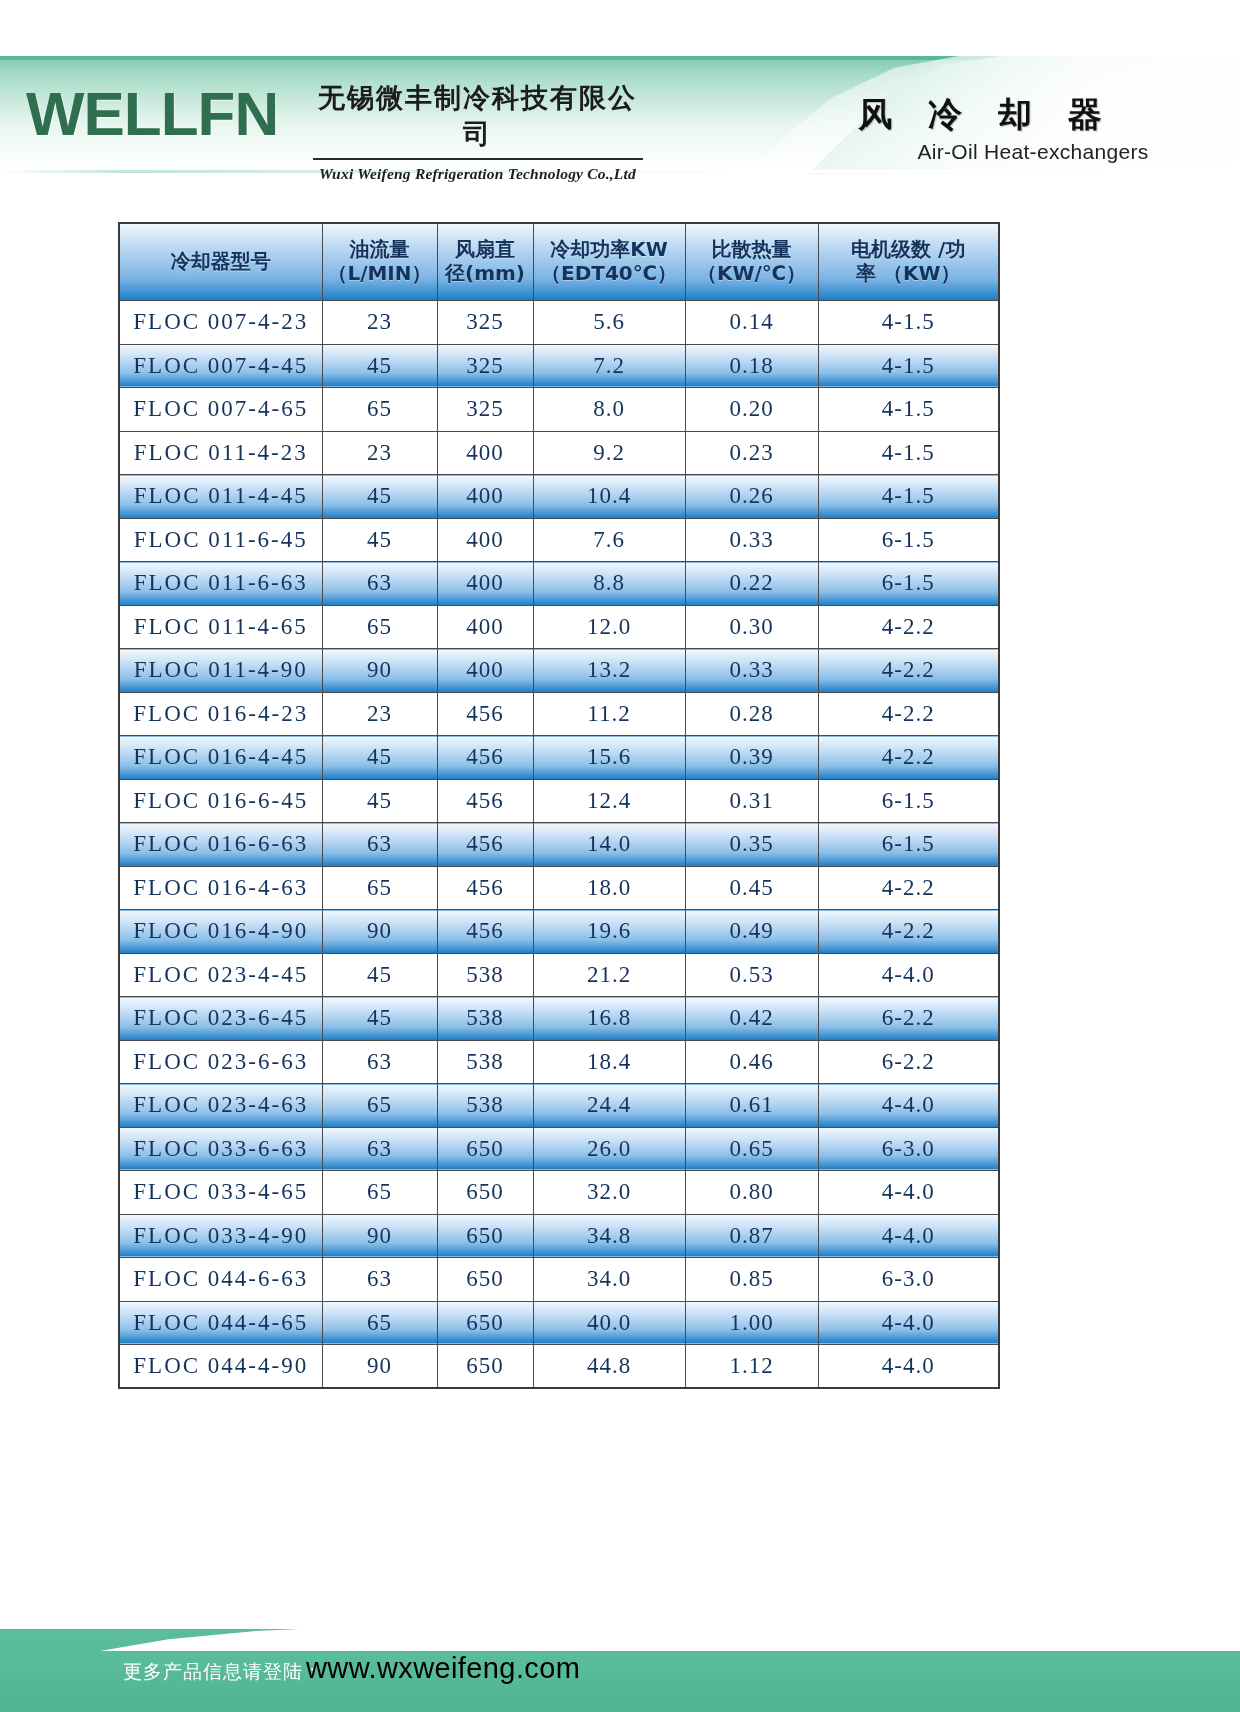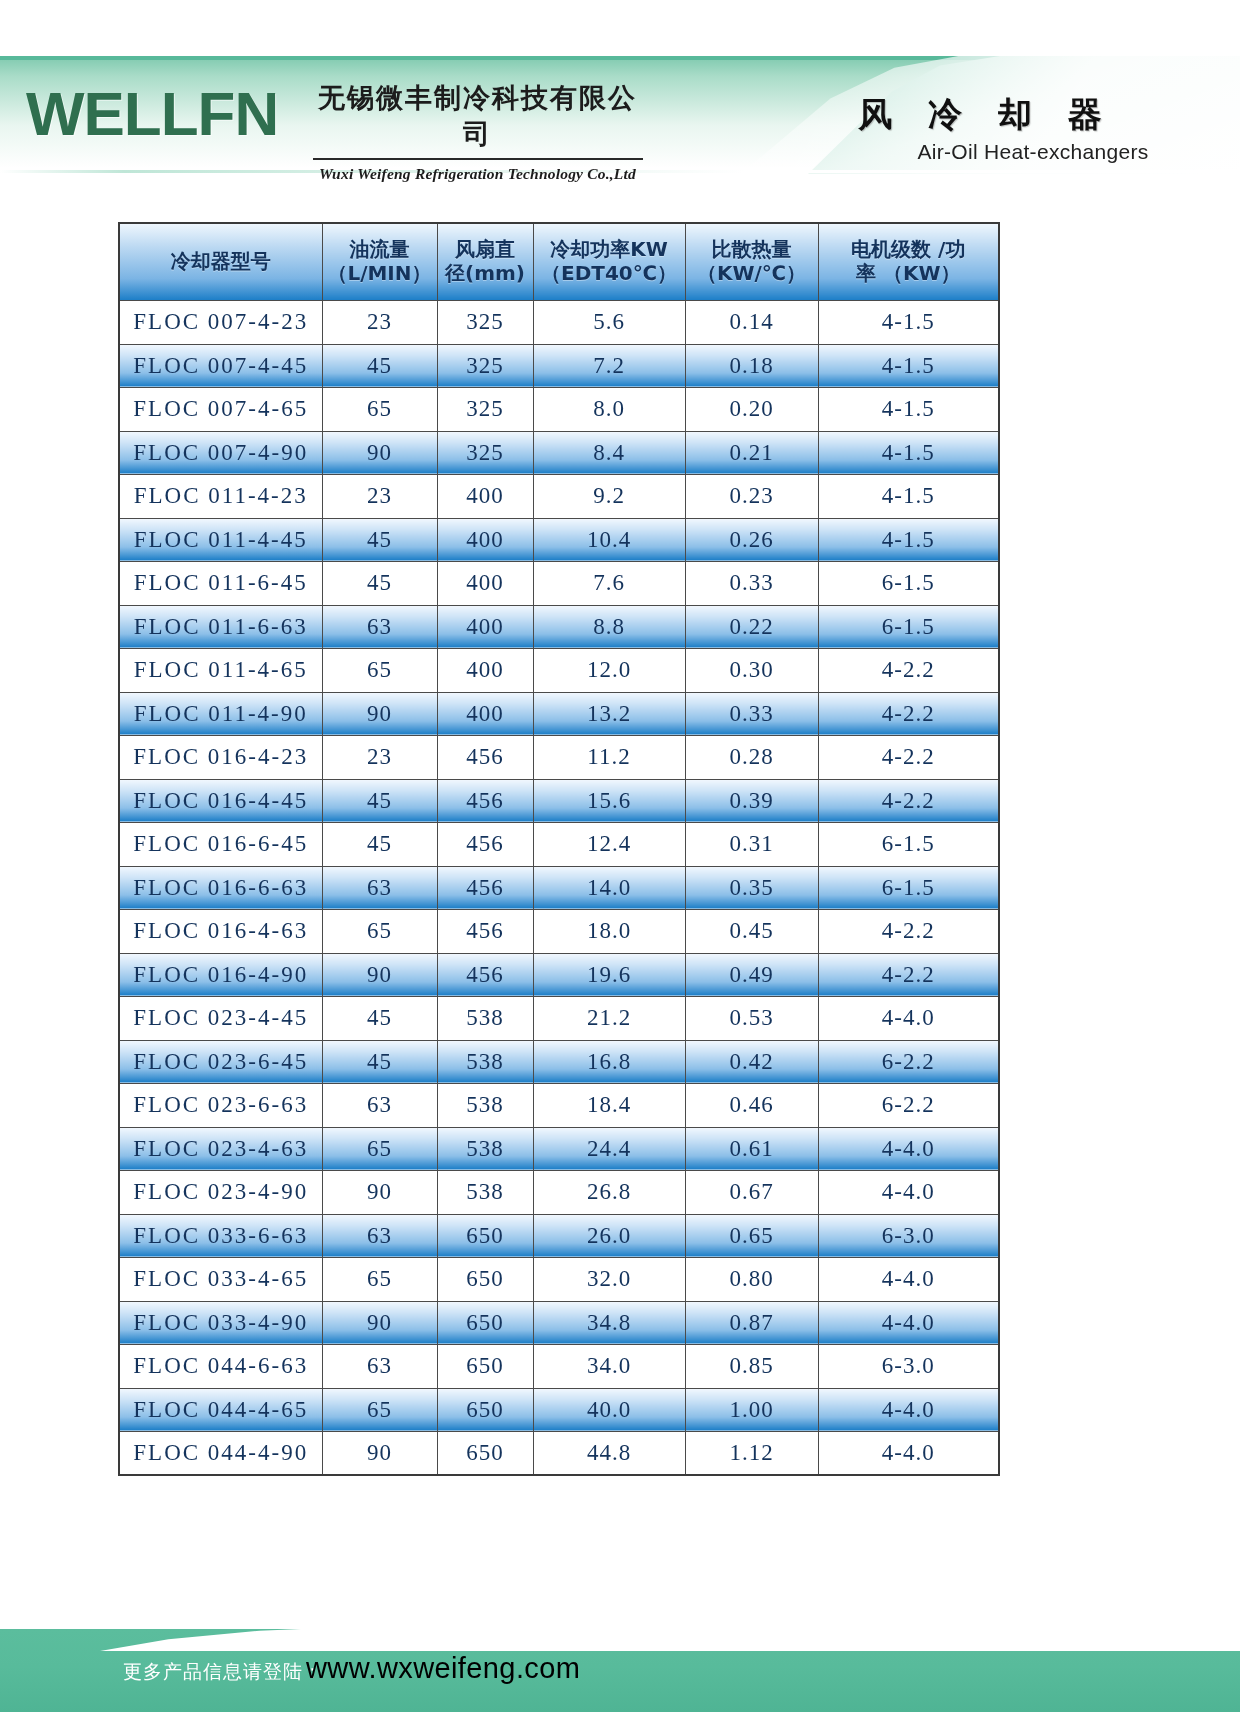--- a/index.html
+++ b/index.html
@@ -237,28 +237,20 @@
           <td>4-1.5</td>
         </tr>
         <tr>
           <td class="model">FLOC 007-4-65</td>
           <td>65</td>
           <td>325</td>
           <td>8.0</td>
           <td>0.20</td>
           <td>4-1.5</td>
         </tr>
-        <tr class="alt">
-          <td class="model">FLOC 007-4-90</td>
-          <td>90</td>
-          <td>325</td>
-          <td>8.4</td>
-          <td>0.21</td>
-          <td>4-1.5</td>
-        </tr>
         <tr>
           <td class="model">FLOC 011-4-23</td>
           <td>23</td>
           <td>400</td>
           <td>9.2</td>
           <td>0.23</td>
           <td>4-1.5</td>
         </tr>
         <tr class="alt">
           <td class="model">FLOC 011-4-45</td>
@@ -373,28 +365,20 @@
           <td>6-2.2</td>
         </tr>
         <tr class="alt">
           <td class="model">FLOC 023-4-63</td>
           <td>65</td>
           <td>538</td>
           <td>24.4</td>
           <td>0.61</td>
           <td>4-4.0</td>
         </tr>
-        <tr>
-          <td class="model">FLOC 023-4-90</td>
-          <td>90</td>
-          <td>538</td>
-          <td>26.8</td>
-          <td>0.67</td>
-          <td>4-4.0</td>
-        </tr>
         <tr class="alt">
           <td class="model">FLOC 033-6-63</td>
           <td>63</td>
           <td>650</td>
           <td>26.0</td>
           <td>0.65</td>
           <td>6-3.0</td>
         </tr>
         <tr>
           <td class="model">FLOC 033-4-65</td>

